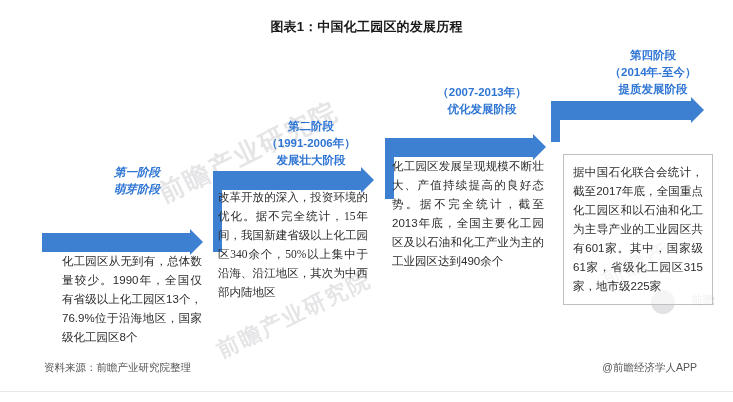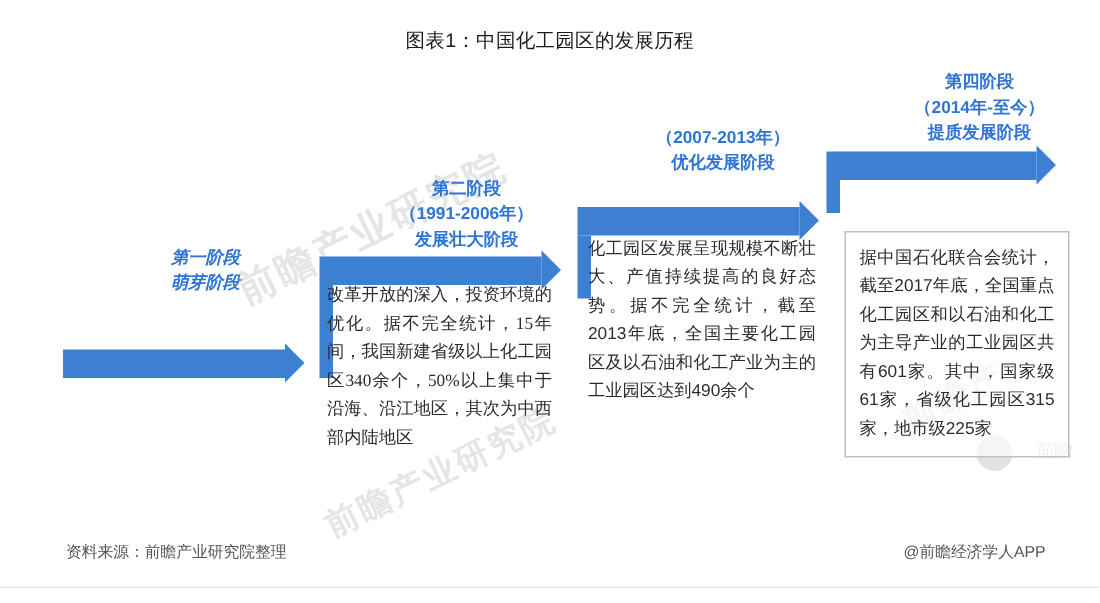--- a/index.html
+++ b/index.html
@@ -19,21 +19,21 @@
     inset: 0;
   }
   
   .chart-title {
     position: absolute;
     top: 18px;
     left: 0;
     width: 733px;
     text-align: center;
     font-size: 13px;
-    font-weight: normal;
+    font-weight: bold;
     color: #1a1a1a;
     letter-spacing: 0.2px;
   }
   
   .wm {
     position: absolute;
     color: rgba(170,170,175,0.30);
     font-size: 26px;
     font-weight: bold;
     transform: rotate(-26deg);
@@ -149,20 +149,21 @@
   <div class="wm wm2">前瞻产业研究院</div>
   <div class="wm wm3">前瞻产</div>
   <div class="wm-logo"></div>
   <div class="wm-logo-text">前瞻</div>
 
   <div class="stage-head" style="left:62px; top:164px; width:150px;font-style:italic;">
     <div>第一阶段</div>
     <div class="l2">萌芽阶段</div>
   </div>
   <div class="arrow" style="left:42px; top:233px; width:148px;"></div>
+  <div class="body-text" style="left:62px; top:252px; width:140px;">化工园区从无到有，总体数量较少。1990年，全国仅有省级以上化工园区13个，76.9%位于沿海地区，国家级化工园区8个</div>
 
   <div class="stage-head" style="left:228px; top:118px; width:166px;">
     <div>第二阶段</div>
     <div>（1991-2006年）</div>
     <div class="l2">发展壮大阶段</div>
   </div>
   <div class="arrow" style="left:213px; top:171px; width:148px;">
     <div class="riser" style="left:0px; top:19px; height:62px;"></div>
   </div>
   <div class="body-text" style="left:218px; top:188px; width:150px;font-family:Liberation Serif, serif;">改革开放的深入，投资环境的优化。据不完全统计，15年间，我国新建省级以上化工园区340余个，50%以上集中于沿海、沿江地区，其次为中西部内陆地区</div>

